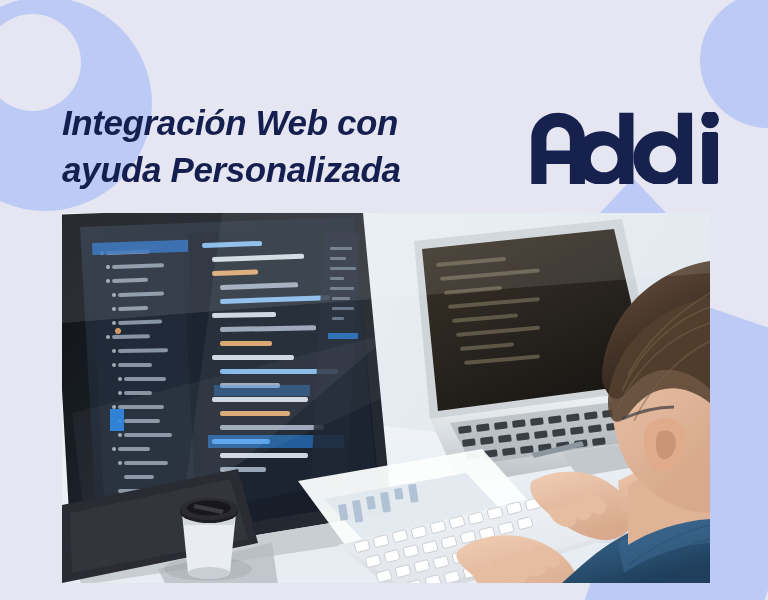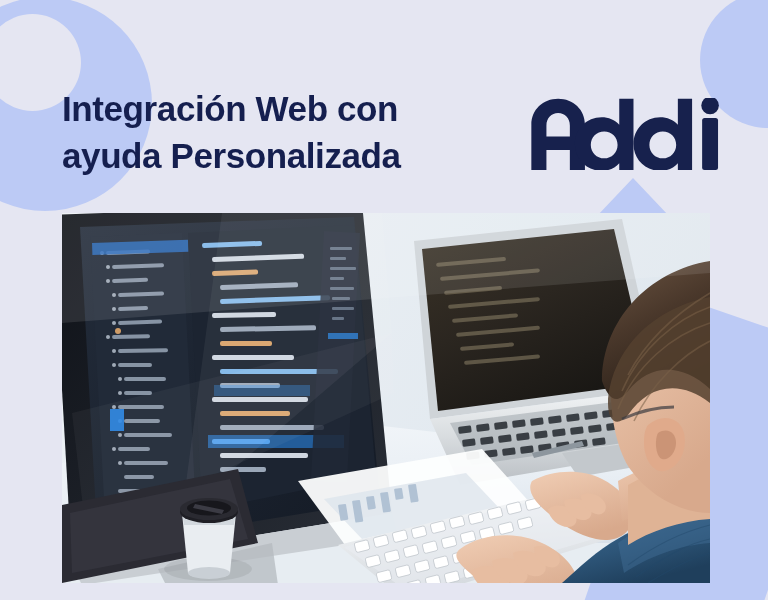--- a/index.html
+++ b/index.html
@@ -50,21 +50,21 @@
     left:688px; top:300px;
     width:170px; height:330px;
     background:#bccaf5;
     transform:rotate(19deg);
     transform-origin:top left;
   }
 
   
   .header {
     position:absolute;
-    left:0; top:0; width:768px; height:210px;
+    left:0; top:14px; width:768px; height:210px;font-style:italic;
   }
   .title {
     position:absolute;
     left:62px; top:86px;
     width:430px;
     color:#151f4f;
     font-family:"Liberation Sans Narrow","Liberation Sans", sans-serif;
     font-size:35px;
     font-weight:bold;
     line-height:1.33;

